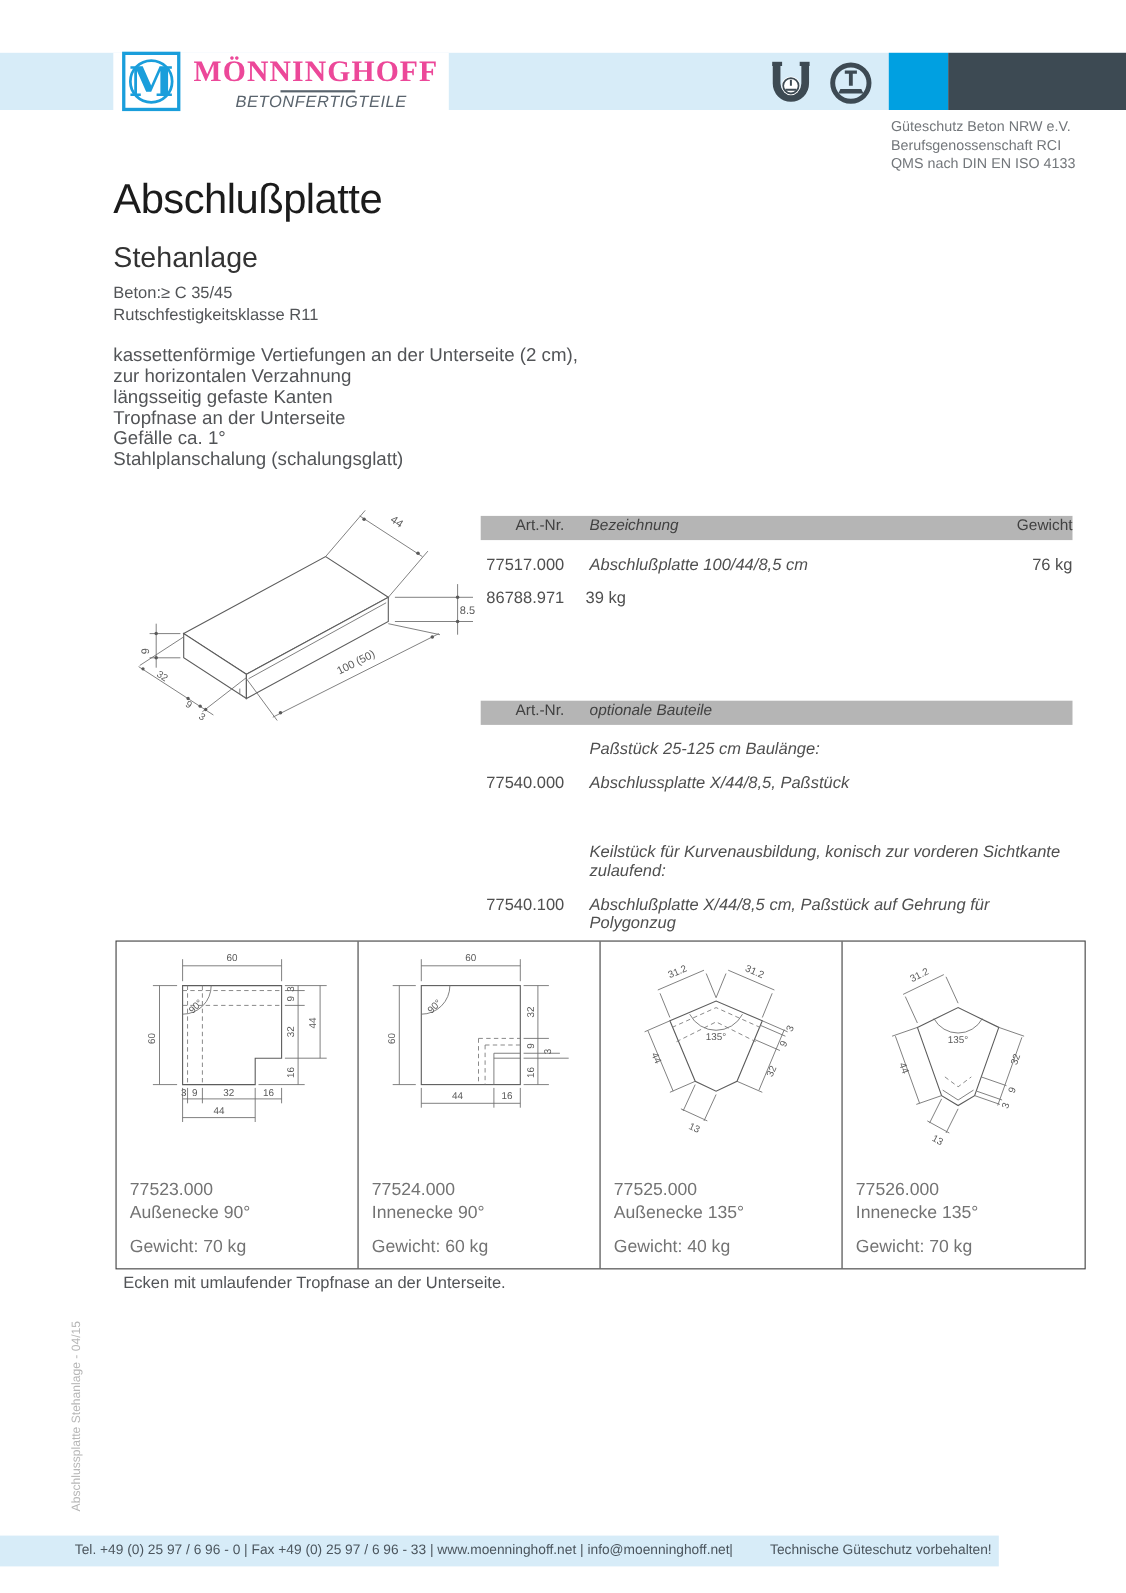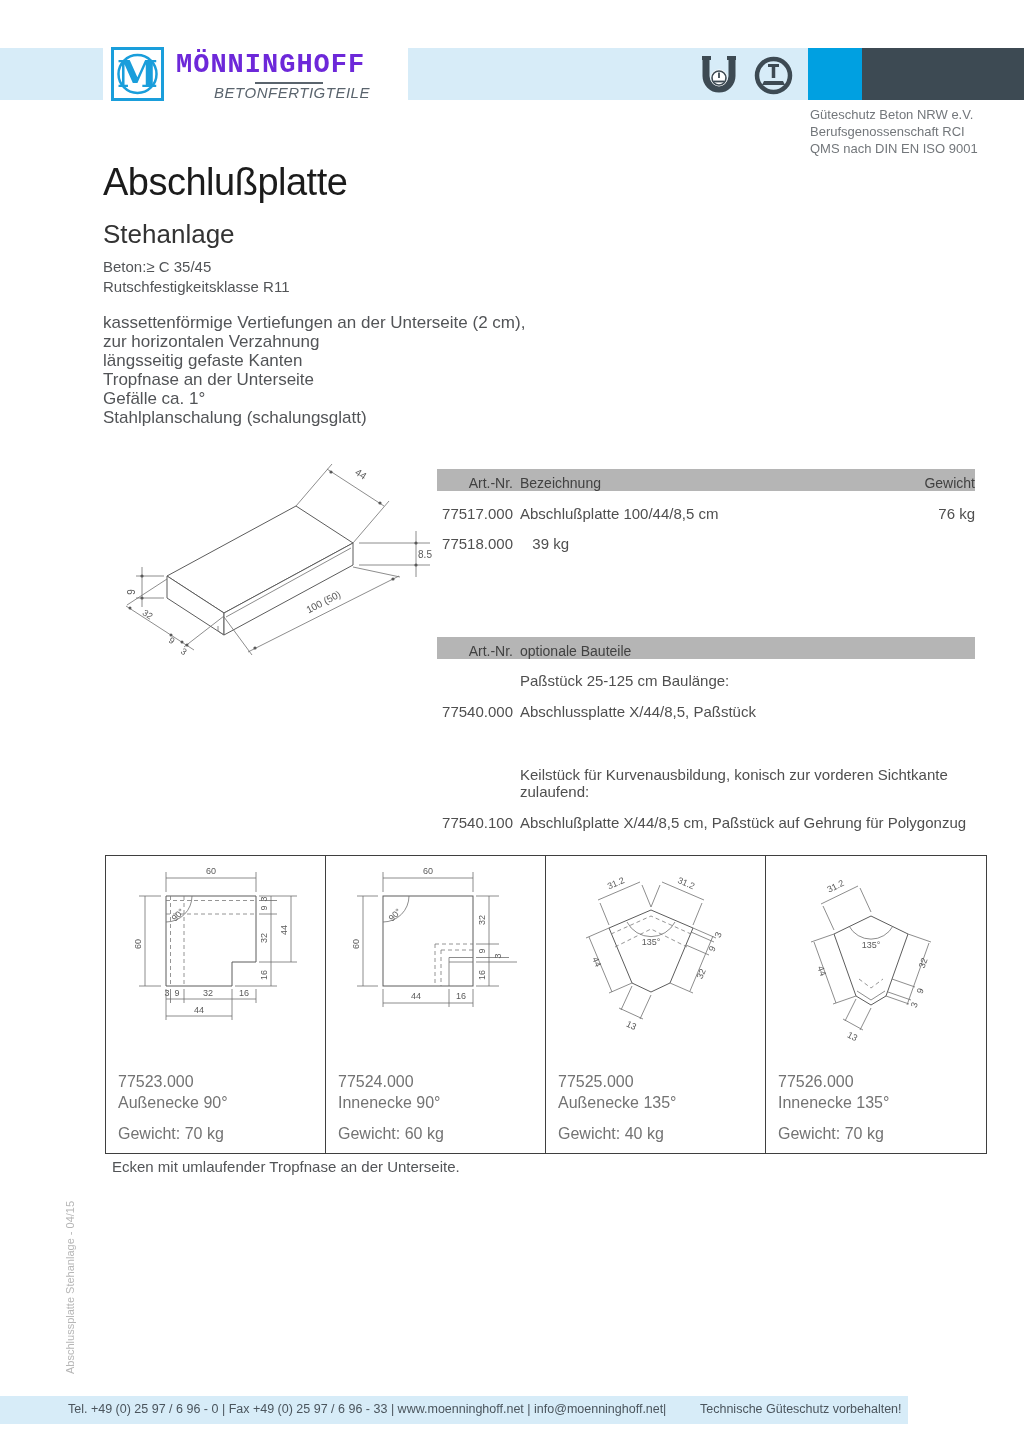--- a/index.html
+++ b/index.html
@@ -9,44 +9,44 @@
 
   
   .band{position:absolute;left:0;top:48px;width:1024px;height:52px;background:#d7ecf8;}
   .band-white{position:absolute;left:103px;top:48px;width:305px;height:52px;background:#fff;}
   .band-cyan{position:absolute;left:808px;top:48px;width:54px;height:52px;background:#00a0e1;}
   .band-dark{position:absolute;left:862px;top:48px;width:162px;height:52px;background:#3d4a53;}
 
   .logo-box{position:absolute;left:111px;top:47px;width:47px;height:48px;background:#fff;
             border:3px solid #1a9edb;}
   .wordmark{position:absolute;left:176px;top:50px;width:232px;}
-  .wordmark .brand{font-family:Liberation Mono, monospace;font-weight:700;font-size:27px;
-                   color:#6d28d9;letter-spacing:1px;line-height:30px;}
+  .wordmark .brand{font-family:Liberation Serif, serif;font-weight:700;font-size:27px;
+                   color:#ec4899;letter-spacing:1px;line-height:30px;}
   .tagline-row{display:flex;align-items:center;margin-top:2px;flex-direction:column;}
   .tagline-rule{width:68px;height:2px;background:#5a646d;margin-right:6px;}
   .tagline{font-style:italic;font-size:15px;color:#5a646d;letter-spacing:0.5px;}
 
   .certs{position:absolute;left:810px;top:106px;font-size:13px;line-height:17px;color:#73777b;}
 
   .hdr-icon{position:absolute;top:56px;}
 
   
   .title{position:absolute;left:103px;top:160px;font-size:38px;font-weight:400;color:#1b1b1b;
          letter-spacing:-0.5px;line-height:44px;}
   .subtitle{position:absolute;left:103px;top:219px;font-size:26px;color:#333;line-height:30px;}
   .specs{position:absolute;left:103px;top:257px;font-size:15px;line-height:19.5px;color:#525457;}
   .descr{position:absolute;left:103px;top:313px;font-size:17px;line-height:19px;color:#525457;}
 
   
   .tbl{position:absolute;left:437px;width:538px;}
-  .tbl-head{display:flex;align-items:flex-end;background:#b5b5b5;height:22px;
+  .tbl-head{display:flex;align-items:flex-start;background:#b5b5b5;height:22px;
             font-size:14px;color:#414141;}
   .t-row{display:flex;font-size:15px;color:#4f4f4f;align-items:flex-start;}
   .t-art{width:76px;text-align:right;flex:0 0 76px;}
-  .t-name{margin-left:7px;flex:1;}
+  .t-name{margin-left:23px;flex:1;font-style:italic;}
   .t-weight{flex:0 0 56px;text-align:right;}
 
   
   .grid{position:absolute;left:105px;top:855px;width:880px;height:297px;
         border:1px solid #3f3f3f;display:grid;grid-template-columns:1fr 1fr 1fr 1fr;}
   .cell{border-right:1px solid #3f3f3f;position:relative;}
   .cell:last-child{border-right:none;}
   .cell svg{display:block;margin:2px auto 0 auto;}
   .cell-text{position:absolute;left:12px;top:215px;font-size:16px;line-height:21px;color:#737373;}
   .cell-weight{margin-top:10px;}
@@ -106,21 +106,21 @@
       <circle cx="19.5" cy="19.5" r="16.5" fill="none" stroke="#3d4a53" stroke-width="4.5"></circle>
       <line x1="19.5" y1="9" x2="19.5" y2="22" stroke="#3d4a53" stroke-width="3.5"></line>
       <line x1="14" y1="9.5" x2="25" y2="9.5" stroke="#3d4a53" stroke-width="3"></line>
       <path d="M10,25 h19 l2,4 h-23 z" fill="#3d4a53"></path>
     </svg>
   </div>
 
   <div class="certs">
     <div>Güteschutz Beton NRW e.V.</div>
     <div>Berufsgenossenschaft RCI</div>
-    <div>QMS nach DIN EN ISO 9001</div>
+    <div>QMS nach DIN EN ISO 4133</div>
   </div>
 
   <div class="title">Abschlußplatte</div>
   <div class="subtitle">Stehanlage</div>
   <div class="specs">
     <div>Beton:≥ C 35/45</div>
     <div>Rutschfestigkeitsklasse R11</div>
   </div>
   <div class="descr">
     <div>kassettenförmige Vertiefungen an der Unterseite (2 cm),</div>
@@ -186,21 +186,21 @@
       <div class="t-art">Art.-Nr.</div>
       <div class="t-name">Bezeichnung</div>
       <div class="t-weight">Gewicht</div>
     </div>
     <div class="t-row" style="margin-top:14px;">
       <div class="t-art">77517.000</div>
       <div class="t-name">Abschlußplatte 100/44/8,5 cm</div>
       <div class="t-weight">76 kg</div>
     </div>
     <div class="t-row" style="margin-top:13px;">
-      <div class="t-art">77518.000</div>
+      <div class="t-art">86788.971</div>
       <div class="t-weight">39 kg</div>
     </div>
   </div>
 
   <div class="tbl" style="top:637px;">
     <div class="tbl-head">
       <div class="t-art">Art.-Nr.</div>
       <div class="t-name">optionale Bauteile</div>
     </div>
     <div class="t-row" style="margin-top:13px;">

